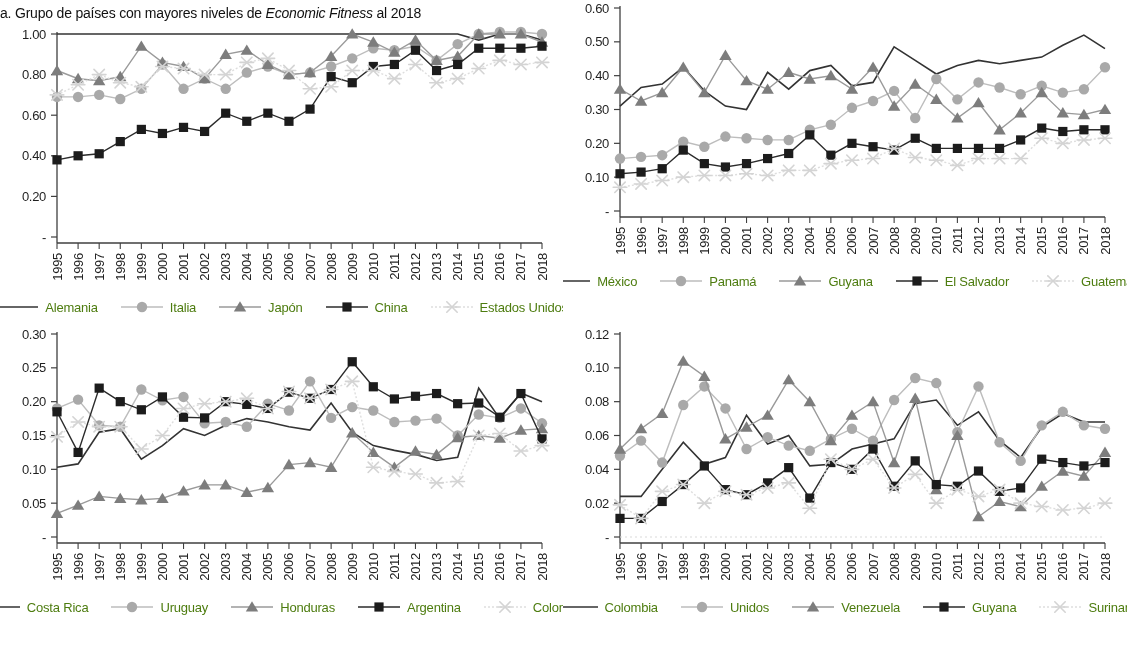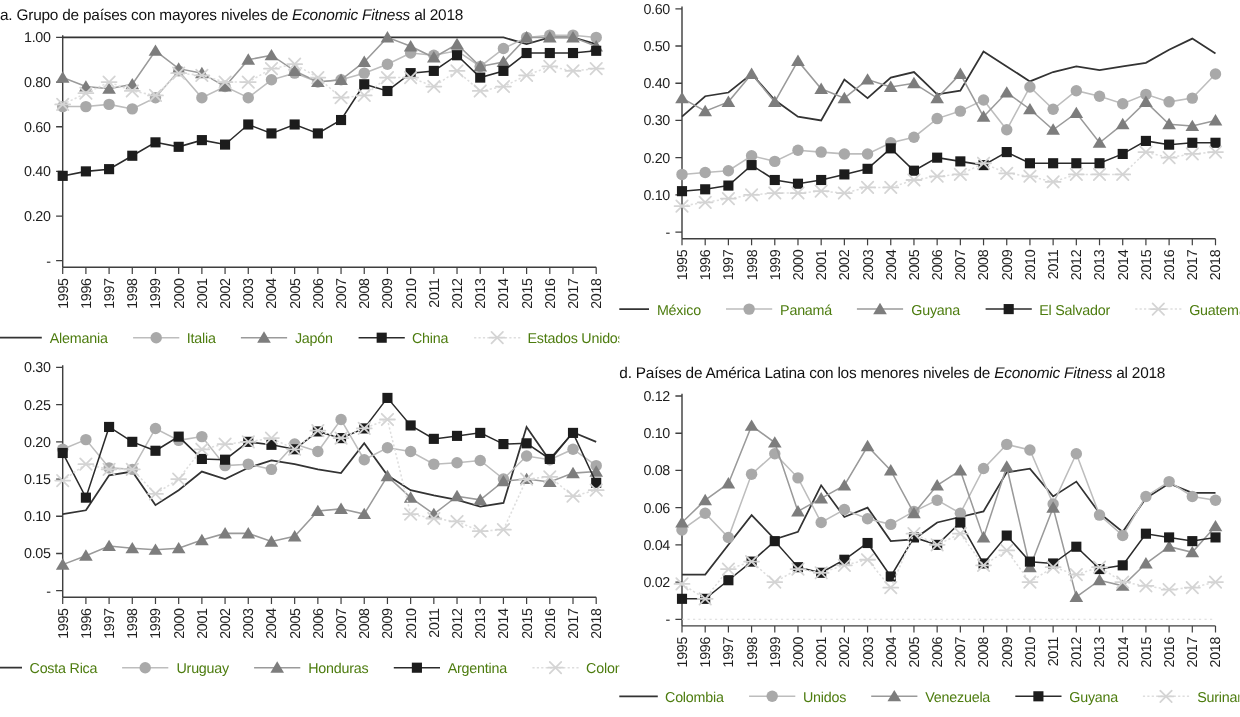--- a/index.html
+++ b/index.html
@@ -812,21 +812,20 @@
             <line x1="16.8" y1="1.7999999999999998" x2="27.2" y2="12.2" stroke="#d4d4d4" stroke-width="1.6" stroke-linecap="round"></line>
             <line x1="16.8" y1="12.2" x2="27.2" y2="1.7999999999999998" stroke="#d4d4d4" stroke-width="1.6" stroke-linecap="round"></line>
             <line x1="15.2" y1="7" x2="28.8" y2="7" stroke="#d4d4d4" stroke-width="1.6" stroke-linecap="round"></line>
           </svg>
           <span>Colombia</span>
         </div>
       </div>
   </div>
 
   <div class="panel">
-    <div class="chart-title"><span>d. Países de América Latina con los menores niveles de </span><span class="it">Economic Fitness</span><span> al 2018</span></div>
     <svg class="plot" width="563" height="266">
         <line x1="57" y1="6" x2="57" y2="217" stroke="#3f3f3f" stroke-width="1.3"></line>
         <line x1="57" y1="217" x2="542" y2="217" stroke="#3f3f3f" stroke-width="1.3"></line>
         <line x1="51" y1="8" x2="57" y2="8" stroke="#3f3f3f" stroke-width="1.2"></line>
         <text x="46" y="12.5" text-anchor="end" font-size="13" fill="#1f1f1f" letter-spacing="-0.3">0.12</text>
         <line x1="51" y1="41.833333333333314" x2="57" y2="41.833333333333314" stroke="#3f3f3f" stroke-width="1.2"></line>
         <text x="46" y="46.333333333333314" text-anchor="end" font-size="13" fill="#1f1f1f" letter-spacing="-0.3">0.10</text>
         <line x1="51" y1="75.66666666666666" x2="57" y2="75.66666666666666" stroke="#3f3f3f" stroke-width="1.2"></line>
         <text x="46" y="80.16666666666666" text-anchor="end" font-size="13" fill="#1f1f1f" letter-spacing="-0.3">0.08</text>
         <line x1="51" y1="109.5" x2="57" y2="109.5" stroke="#3f3f3f" stroke-width="1.2"></line>

